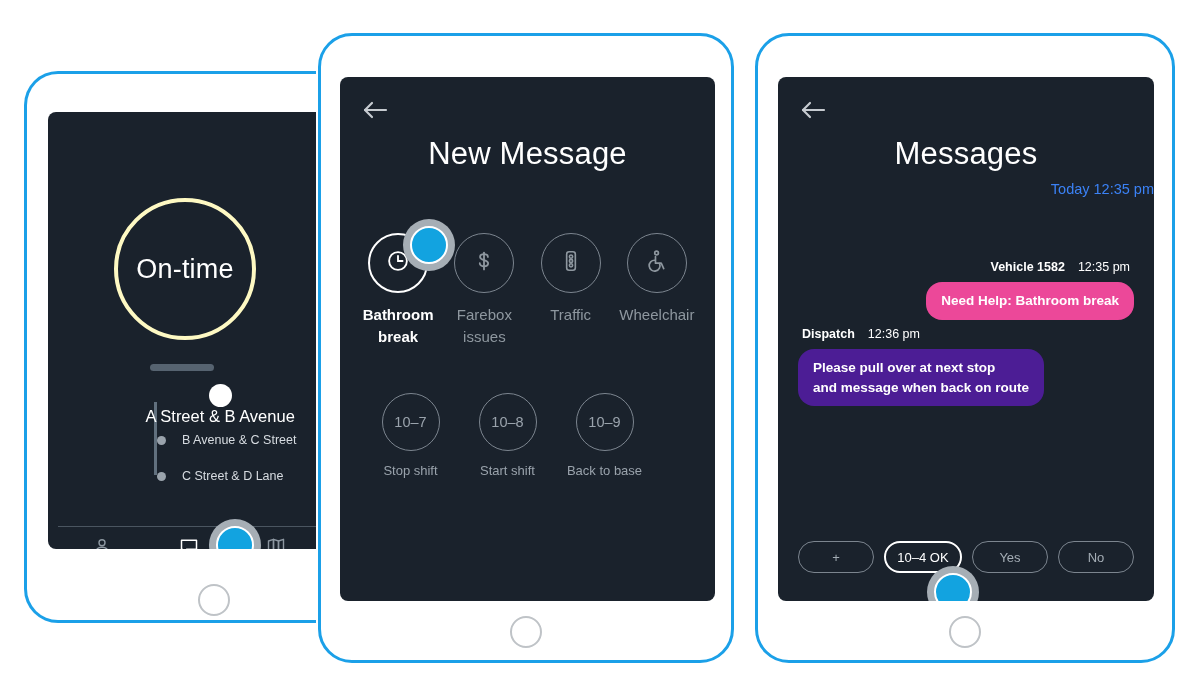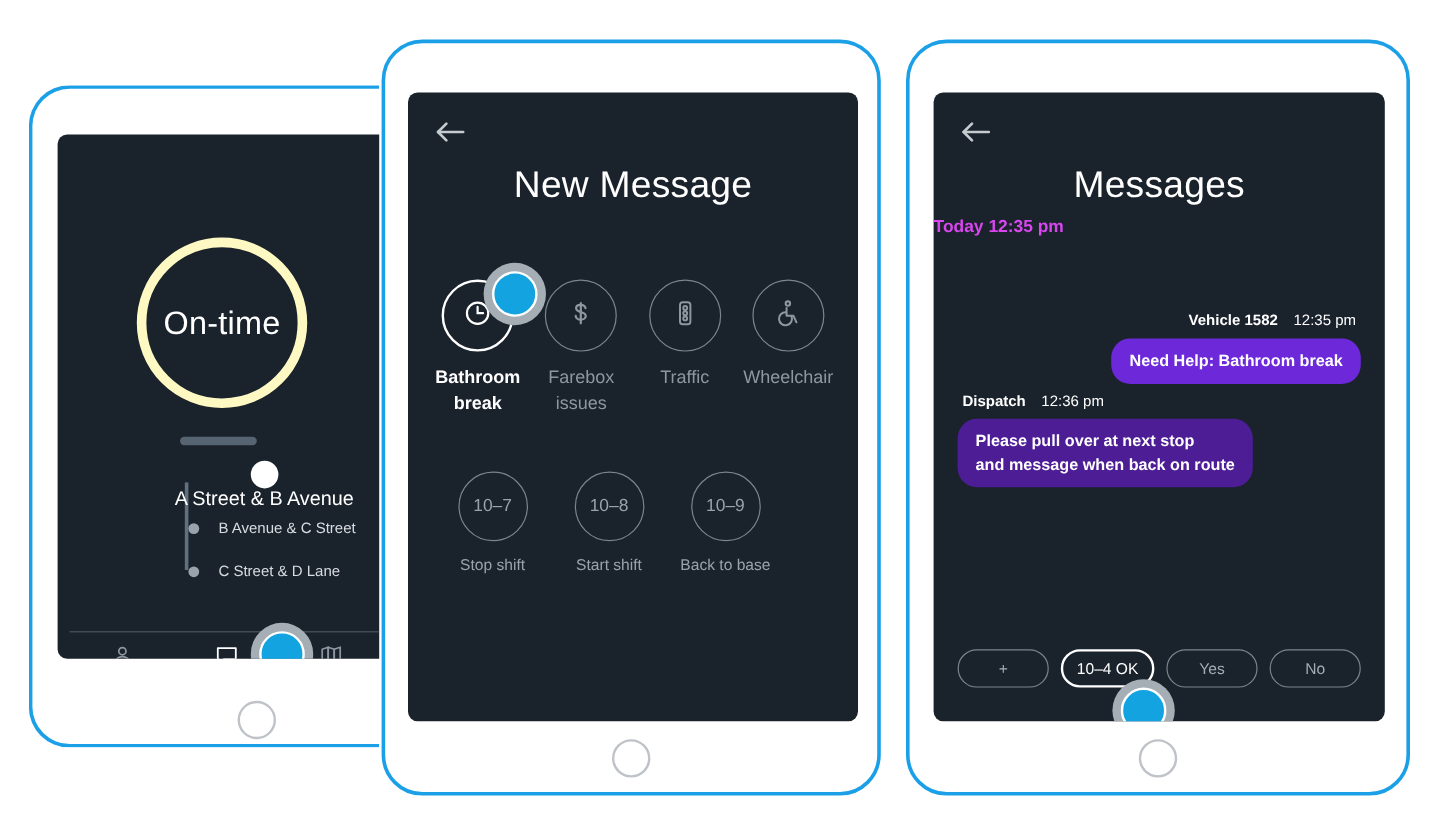--- a/index.html
+++ b/index.html
@@ -65,32 +65,32 @@
     left: 0; right: 0;
     text-align: center;
     color: #ffffff;
     font-size: 31px;
     font-weight: 400;
     letter-spacing: .2px;
   }
   .screen-subtitle {
     position: absolute;
     left: 0; right: 0;
-    text-align: left;
-    color: #d946ef;
+    text-align: right;
+    color: #3b82f6;
     font-size: 14.5px;
-    font-weight: 700;
+    font-weight: 400;
   }
 
   
   .status-circle {
     position: absolute;
     left: 66px; top: 86px;
     width: 142px; height: 142px;
-    border: 8px solid #fef9c3;
+    border: 4px solid #fef9c3;
     border-radius: 50%;
     display: flex; align-items: center; justify-content: center;
   }
   .status-circle span {
     color: #ffffff;
     font-size: 27px;
     font-weight: 400;
     letter-spacing: .2px;
   }
   .route-bar {
@@ -184,21 +184,21 @@
   .msg-meta .time { font-weight: 400; }
   .bubble {
     display: inline-block;
     border-radius: 16px;
     padding: 9px 15px;
     font-size: 13.5px;
     font-weight: 700;
     color: #ffffff;
     line-height: 1.45;
   }
-  .bubble.out { background: #6d28d9; }
+  .bubble.out { background: #ec4899; }
   .bubble.in  { background: #4c1d95; }
   .row-right { display: flex; justify-content: flex-end; }
   .row-left  { display: flex; justify-content: flex-start; }
 
   .quick-bar {
     position: absolute;
     left: 20px; right: 20px;
     display: flex;
     gap: 10px;
   }

